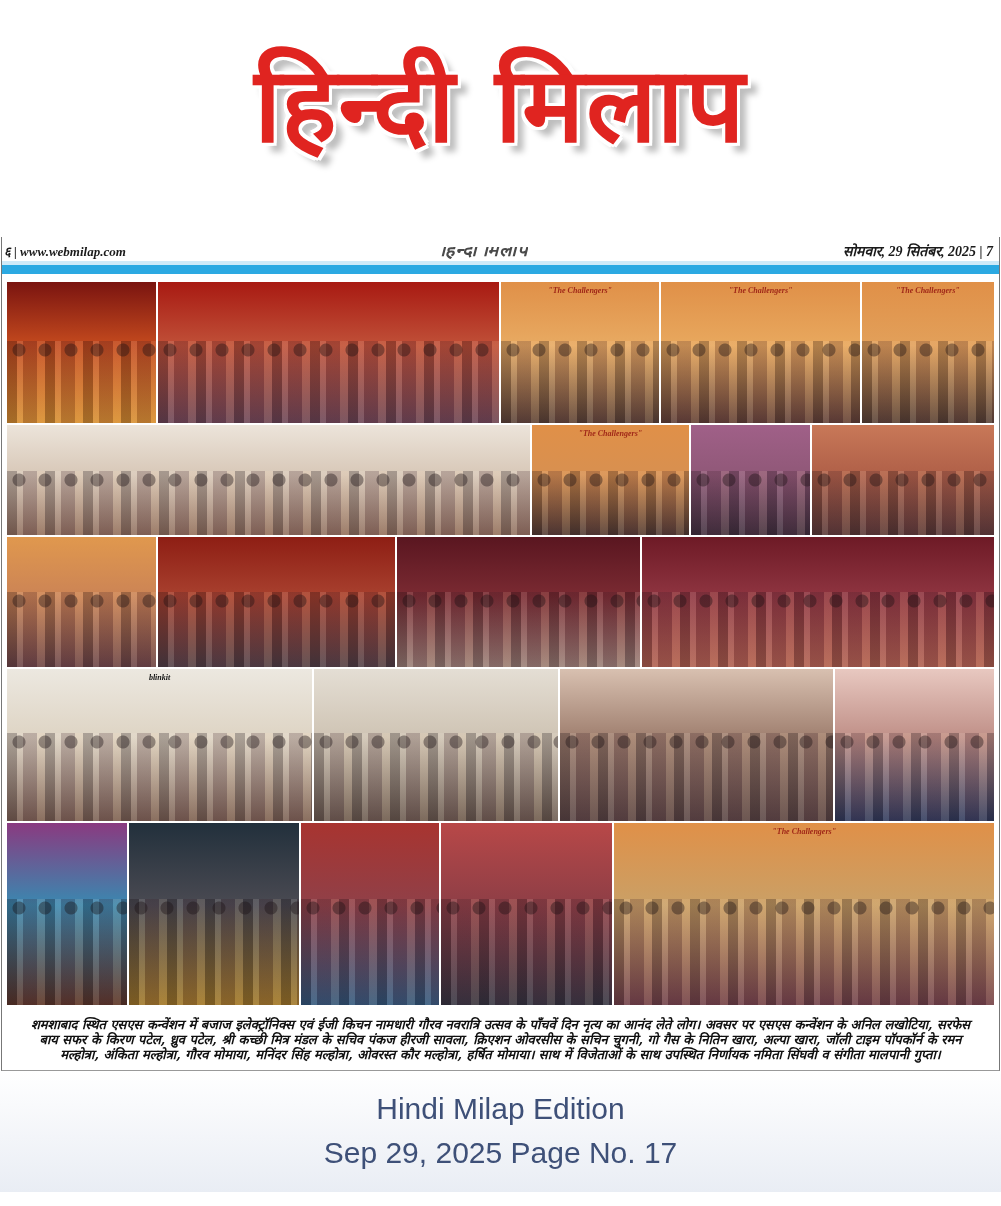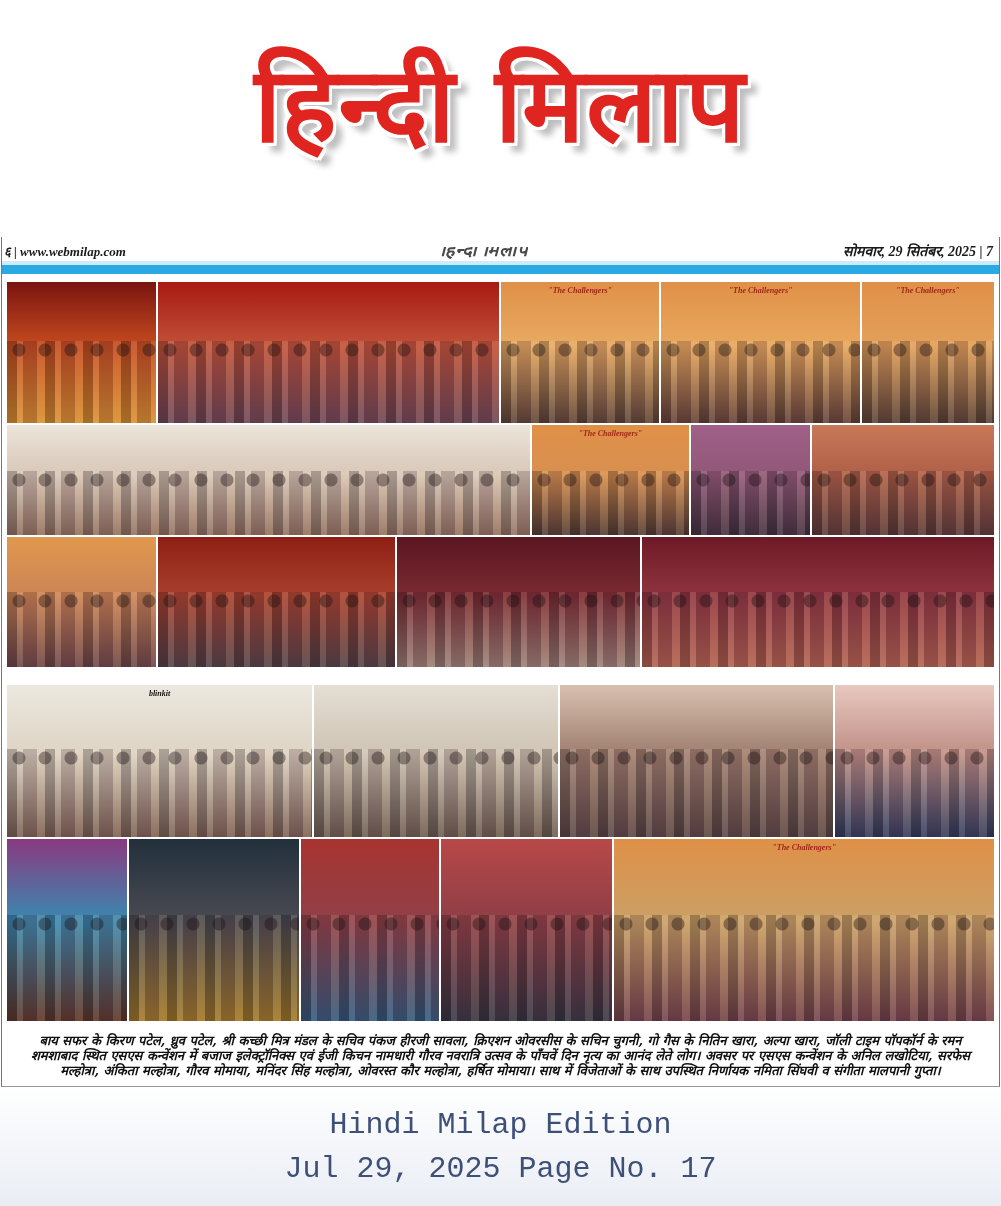--- a/index.html
+++ b/index.html
@@ -64,21 +64,21 @@
   .caption{
     padding:6px 10px 8px;text-align:center;color:#101010;
     font-family:"DejaVu Serif","Liberation Serif",serif;
     font-size:13px;font-weight:bold;font-style:italic;line-height:15px;
   }
 
   
   .footer{
     height:121px;box-sizing:border-box;padding-top:16px;text-align:center;
     background:linear-gradient(180deg,#ffffff 0%,#f3f5f9 55%,#e9edf4 100%);
-    color:#3e5078;font-family:Liberation Mono, monospace;font-size:30px;line-height:44px;
+    color:#3e5078;font-family:Liberation Sans, sans-serif;font-size:30px;line-height:44px;
   }
 </style>
 </head>
 <body>
 
 <div class="masthead">
   <span class="masthead-title">हिन्दी मिलाप</span>
 </div>
 
 <div class="newspaper">
@@ -114,43 +114,43 @@
         </div>
         <div class="photo" style="flex-grow: 97; background: linear-gradient(rgb(160, 96, 136) 0%, rgb(144, 88, 120) 45%, rgb(64, 48, 64) 100%);"></div>
         <div class="photo" style="flex-grow: 149; background: linear-gradient(rgb(200, 120, 88) 0%, rgb(176, 96, 72) 45%, rgb(88, 56, 56) 100%);"></div>
       </div>
       <div class="photo-row" style="height: 130px;">
         <div class="photo" style="flex-grow: 149; background: linear-gradient(rgb(224, 152, 78) 0%, rgb(204, 132, 85) 45%, rgb(106, 68, 72) 100%);"></div>
         <div class="photo" style="flex-grow: 237; background: linear-gradient(rgb(142, 30, 20) 0%, rgb(168, 64, 46) 45%, rgb(80, 64, 72) 100%);"></div>
         <div class="photo" style="flex-grow: 242; background: linear-gradient(rgb(90, 22, 32) 0%, rgb(122, 42, 50) 45%, rgb(154, 128, 120) 100%);"></div>
         <div class="photo" style="flex-grow: 352; background: linear-gradient(rgb(110, 26, 38) 0%, rgb(142, 52, 64) 45%, rgb(176, 96, 80) 100%);"></div>
       </div>
-      <div class="photo-row" style="height: 152px; margin-top: 16px;">
+      <div class="photo-row" style="height: 152px;">
         <div class="photo" style="flex-grow: 307; background: linear-gradient(rgb(236, 232, 224) 0%, rgb(222, 212, 196) 45%, rgb(122, 96, 84) 100%);">
           <span class="photo-label" style="color: rgb(17, 17, 17);">blinkit</span>
         </div>
         <div class="photo" style="flex-grow: 245; background: linear-gradient(rgb(228, 222, 212) 0%, rgb(207, 196, 180) 45%, rgb(106, 90, 80) 100%);"></div>
         <div class="photo" style="flex-grow: 275; background: linear-gradient(rgb(216, 192, 176) 0%, rgb(160, 128, 112) 45%, rgb(88, 68, 68) 100%);"></div>
         <div class="photo" style="flex-grow: 160; background: linear-gradient(rgb(232, 200, 192) 0%, rgb(192, 144, 136) 45%, rgb(46, 58, 94) 100%);"></div>
       </div>
       <div class="photo-row" style="height: 182px;">
         <div class="photo" style="flex-grow: 120; background: linear-gradient(rgb(138, 58, 128) 0%, rgb(58, 136, 176) 45%, rgb(90, 52, 40) 100%);"></div>
         <div class="photo" style="flex-grow: 170; background: linear-gradient(rgb(34, 48, 60) 0%, rgb(74, 74, 82) 45%, rgb(160, 120, 40) 100%);"></div>
         <div class="photo" style="flex-grow: 138; background: linear-gradient(rgb(168, 52, 48) 0%, rgb(144, 64, 72) 45%, rgb(48, 88, 126) 100%);"></div>
         <div class="photo" style="flex-grow: 172; background: linear-gradient(rgb(184, 72, 72) 0%, rgb(142, 62, 70) 45%, rgb(52, 52, 66) 100%);"></div>
         <div class="photo" style="flex-grow: 380; background: linear-gradient(rgb(224, 144, 72) 0%, rgb(202, 160, 102) 45%, rgb(112, 64, 74) 100%);">
           <span class="photo-label" style="color: rgb(160, 40, 24);">"The Challengers"</span>
         </div>
       </div>
     </div>
 
   <div class="caption">
+    <div>शमशाबाद स्थित एसएस कन्वेंशन में बजाज इलेक्ट्रॉनिक्स एवं ईजी किचन नामधारी गौरव नवरात्रि उत्सव के पाँचवें दिन नृत्य का आनंद लेते लोग। अवसर पर एसएस कन्वेंशन के अनिल लखोटिया, सरफेस</div>
     <div>बाय सफर के किरण पटेल, ध्रुव पटेल, श्री कच्छी मित्र मंडल के सचिव पंकज हीरजी सावला, क्रिएशन ओवरसीस के सचिन चुगनी, गो गैस के नितिन खारा, अल्पा खारा, जॉली टाइम पॉपकॉर्न के रमन</div>
-    <div>शमशाबाद स्थित एसएस कन्वेंशन में बजाज इलेक्ट्रॉनिक्स एवं ईजी किचन नामधारी गौरव नवरात्रि उत्सव के पाँचवें दिन नृत्य का आनंद लेते लोग। अवसर पर एसएस कन्वेंशन के अनिल लखोटिया, सरफेस</div>
     <div>मल्होत्रा, अंकिता मल्होत्रा, गौरव मोमाया, मनिंदर सिंह मल्होत्रा, ओवरस्त कौर मल्होत्रा, हर्षित मोमाया। साथ में विजेताओं के साथ उपस्थित निर्णायक नमिता सिंघवी व संगीता मालपानी गुप्ता।</div>
   </div>
 
 </div>
 
 <div class="footer">
   <div>Hindi Milap Edition</div>
-  <div>Jul 29, 2025 Page No. 17</div>
+  <div>Sep 29, 2025 Page No. 17</div>
 </div>
 
 </body></html>

